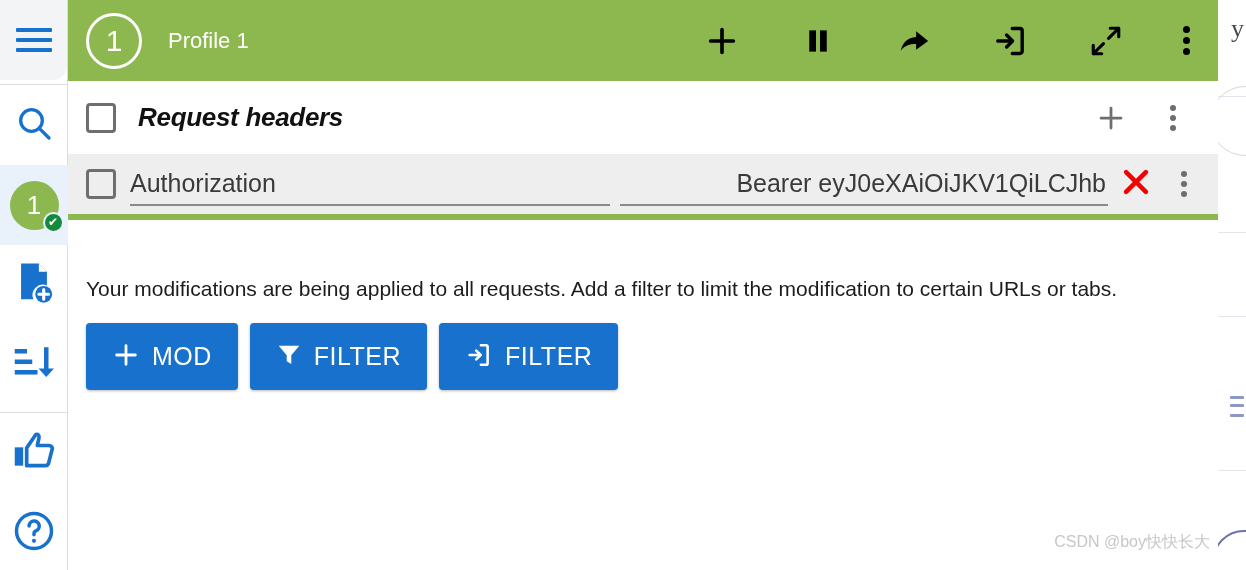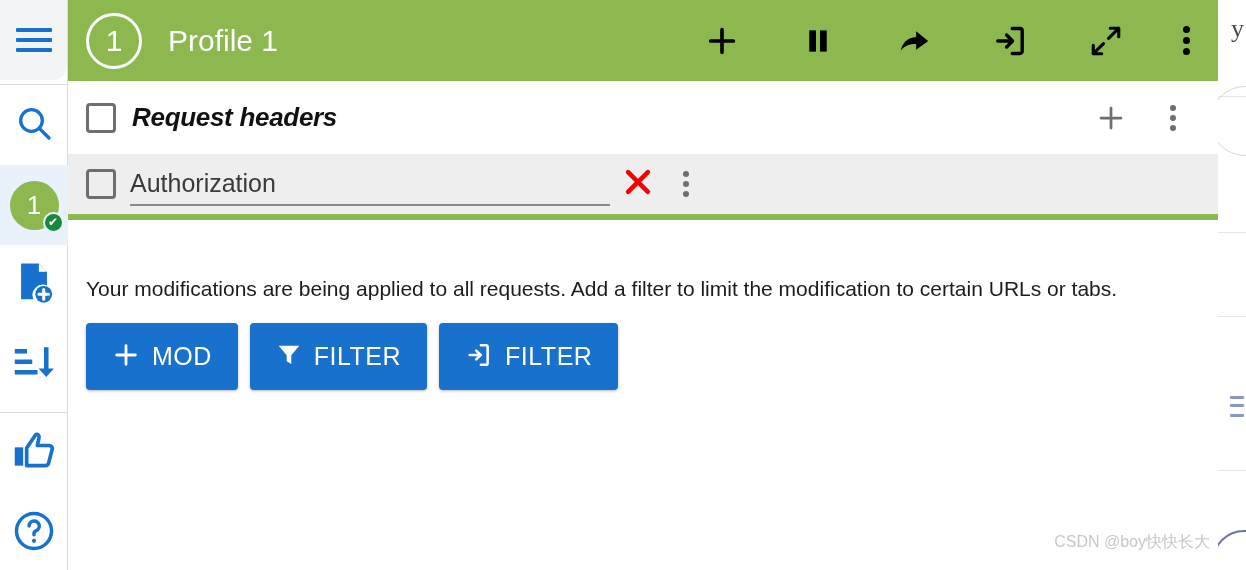--- a/index.html
+++ b/index.html
@@ -168,21 +168,21 @@
     display: flex;
     align-items: center;
     justify-content: center;
     color: #ffffff;
     font-size: 30px;
     font-weight: 300;
     flex: 0 0 auto;
   }
   .topbar-title {
     color: #ffffff;
-    font-size: 30px;
+    font-size: 22px;
     font-weight: 400;
     margin-left: 26px;
     white-space: nowrap;
   }
   .topbar-actions {
     margin-left: auto;
     display: flex;
     align-items: center;
     height: 100%;
   }
@@ -203,21 +203,21 @@
     align-items: center;
     padding: 0 14px 0 18px;
   }
   .chk {
     width: 30px; height: 30px;
     border: 3px solid #6e6e6e;
     border-radius: 4px;
     flex: 0 0 auto;
   }
   .section-title {
-    margin-left: 16px;
+    margin-left: 22px;
     font-size: 26px;
     font-weight: bold;
     font-style: italic;
     color: #111111;
     letter-spacing: -0.3px;
   }
   .section-actions {
     margin-left: auto;
     display: flex;
     align-items: center;
@@ -484,20 +484,23 @@
             </span>
         </div>
       </div>
     </div>
 
     <div class="header-row">
       <div class="chk"></div>
       <div class="field field-name">
         <span class="ftext">Authorization</span>
       </div>
+      <div class="field field-value">
+        <span class="ftext">Bearer eyJ0eXAiOiJKV1QiLCJhb</span>
+      </div>
       <div class="row-x">
         <span>
           <svg width="34" height="34" viewBox="0 0 24 24" stroke="#f40000" stroke-width="3.2" stroke-linecap="round">
             <path d="M5 5l14 14M19 5L5 19"></path>
           </svg>
         </span>
       </div>
       <div class="row-menu">
         <span class="dots">
             <i></i>

